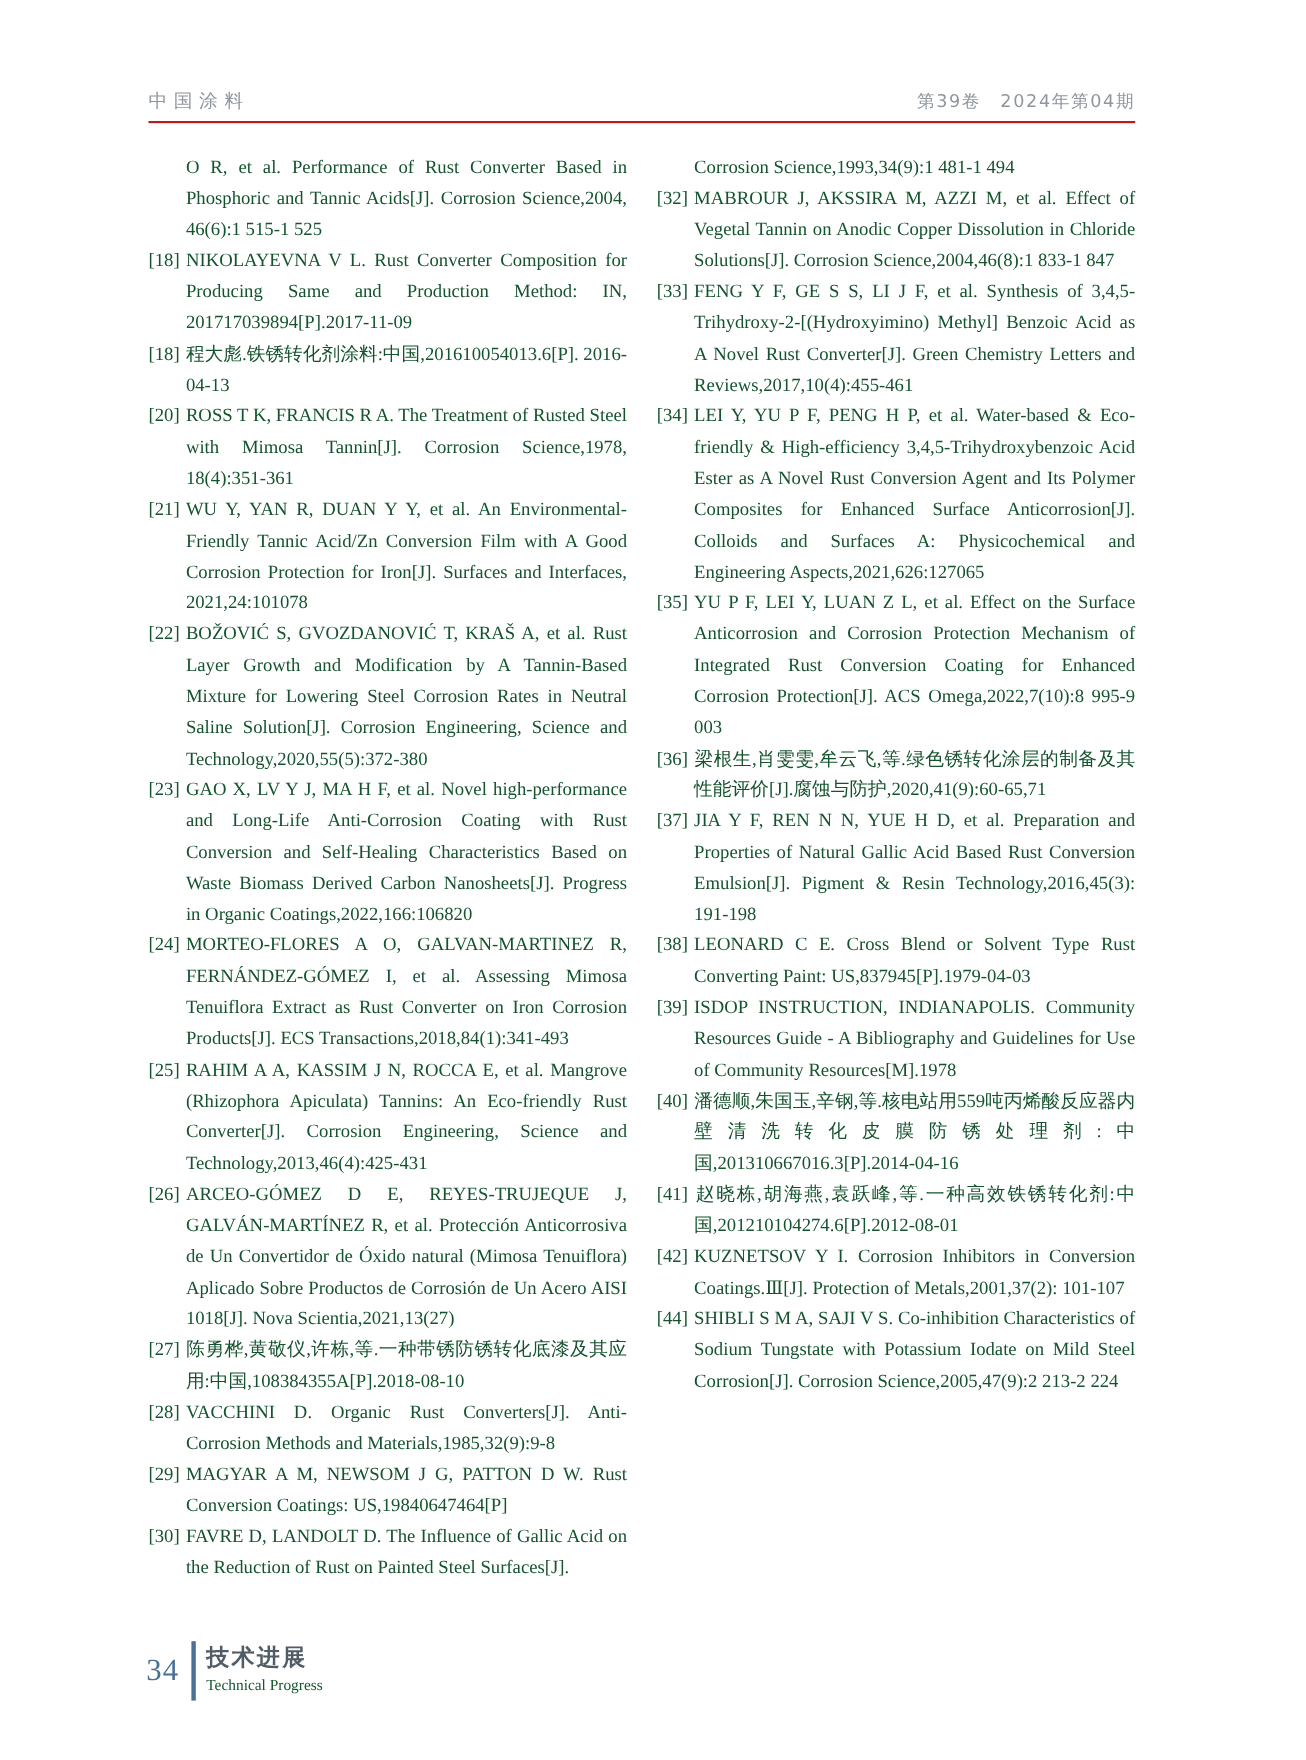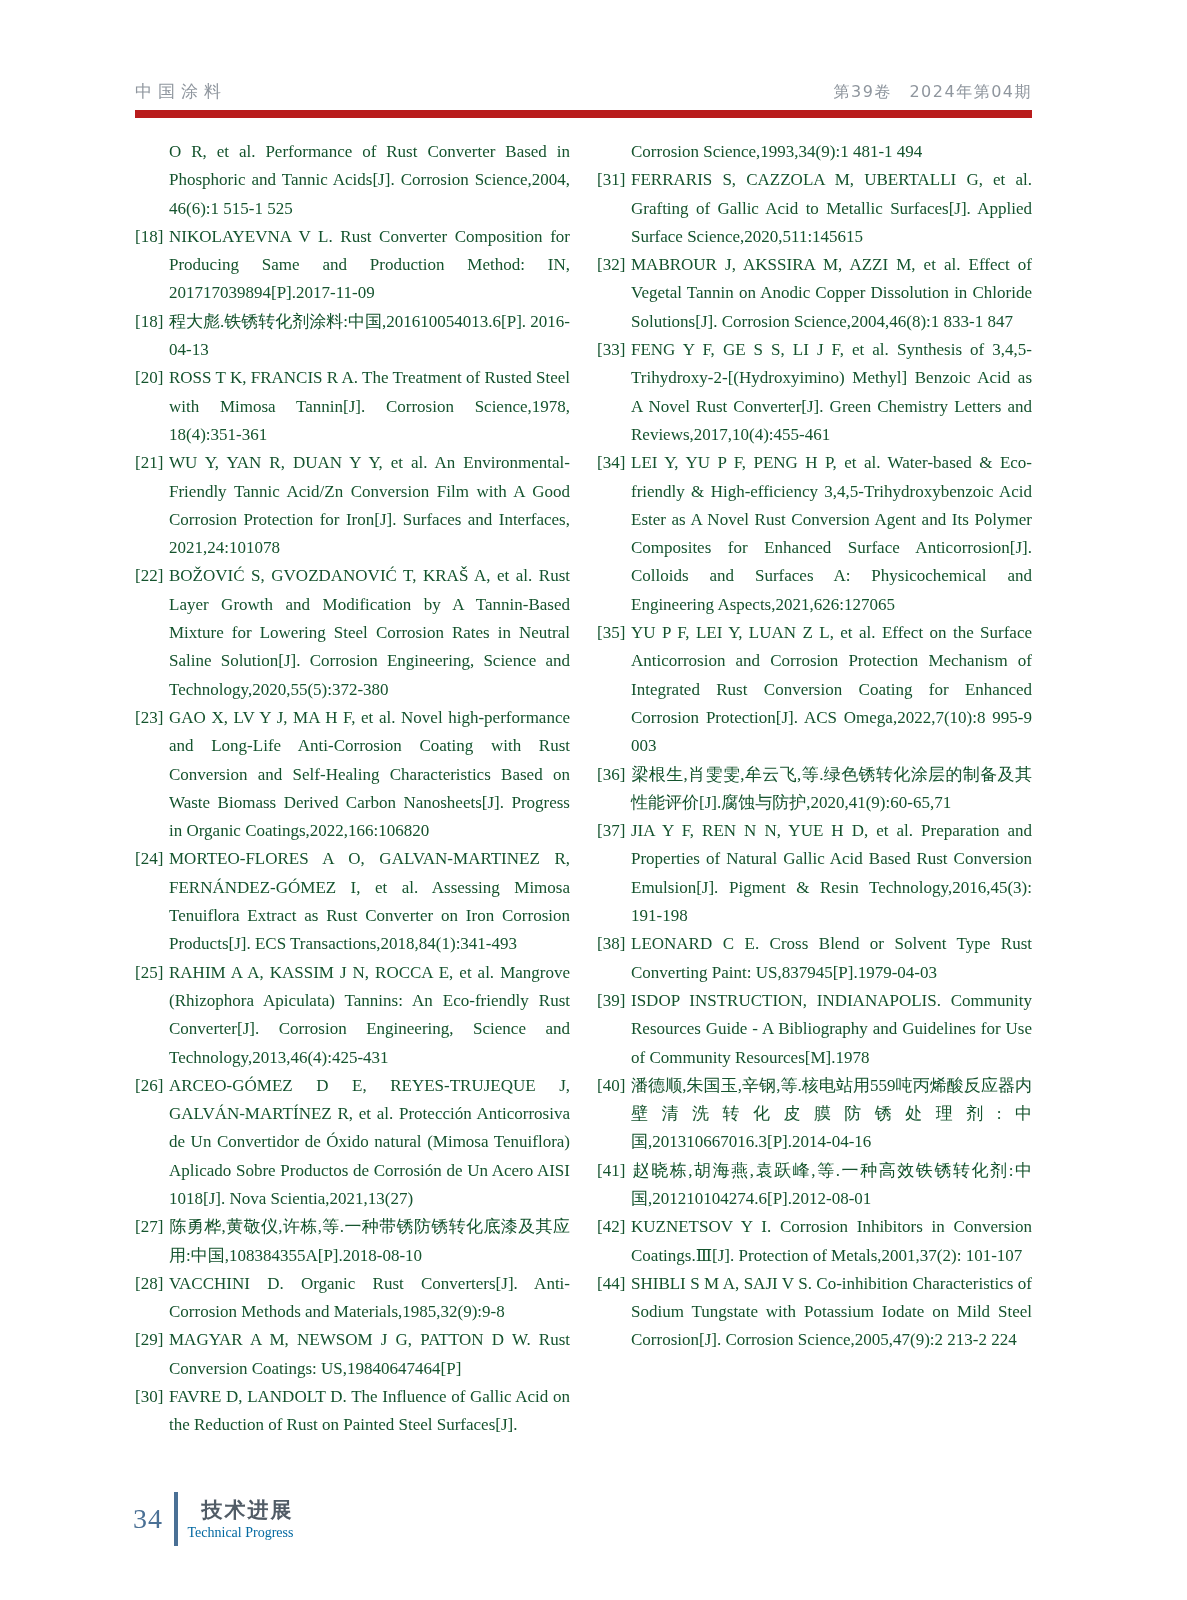--- a/index.html
+++ b/index.html
@@ -14,21 +14,21 @@
   }
   .header {
     position: absolute;
     left: 135px;
     top: 80px;
     width: 897px;
     display: flex;
     justify-content: space-between;
     align-items: flex-end;
     padding-bottom: 7px;
-    border-bottom: 8px solid #b91c1c;
+    border-bottom: 2px solid #b91c1c;
     color: #8f969e;
   }
   .journal-title {
     font-family: "DejaVu Sans", "Liberation Sans", sans-serif;
     font-size: 17px;
     letter-spacing: 6px;
   }
   .issue-info {
     font-family: "DejaVu Sans", "Liberation Sans", sans-serif;
     font-size: 16px;
@@ -71,31 +71,30 @@
     margin-right: 11px;
     letter-spacing: 1px;
   }
   .footer-bar {
     width: 3.5px;
     background: #4a7095;
     margin-right: 10px;
   }
   .footer-titles { display: flex; flex-direction: column; justify-content: center; }
   .sec-zh {
-    font-family: Liberation Serif, serif;
+    font-family: Liberation Mono, monospace;
     font-size: 21px;
     font-weight: bold;
     color: #515c66;
     letter-spacing: 2px;
     line-height: 26px;
-    text-align: right;
   }
   .sec-en {
     font-size: 14px;
-    color: #0369a1;
+    color: #14532d;
     line-height: 19px;
   }
 </style>
 </head>
 <body>
 
 <div class="page">
 
   <div class="header">
     <span class="journal-title">中国涂料</span>
@@ -130,21 +129,20 @@
         <div class="ref"><span class="ref-label">[28]</span><span class="ref-text">VACCHINI D. Organic Rust Converters[J]. Anti-Corrosion Methods and Materials,1985,32(9):9-8</span></div>
 
         <div class="ref"><span class="ref-label">[29]</span><span class="ref-text">MAGYAR A M, NEWSOM J G, PATTON D W. Rust Conversion Coatings: US,19840647464[P]</span></div>
 
         <div class="ref"><span class="ref-label">[30]</span><span class="ref-text">FAVRE D, LANDOLT D. The Influence of Gallic Acid on the Reduction of Rust on Painted Steel Surfaces[J].</span></div>
       </div>
     <div class="column">
 
         <div class="ref"><span class="ref-label"></span><span class="ref-text">Corrosion Science,1993,34(9):1 481-1 494</span></div>
 
-        <div class="ref"><span class="ref-label">[31]</span><span class="ref-text">FERRARIS S, CAZZOLA M, UBERTALLI G, et al. Grafting of Gallic Acid to Metallic Surfaces[J]. Applied Surface Science,2020,511:145615</span></div>
 
         <div class="ref"><span class="ref-label">[32]</span><span class="ref-text">MABROUR J, AKSSIRA M, AZZI M, et al. Effect of Vegetal Tannin on Anodic Copper Dissolution in Chloride Solutions[J]. Corrosion Science,2004,46(8):1 833-1 847</span></div>
 
         <div class="ref"><span class="ref-label">[33]</span><span class="ref-text">FENG Y F, GE S S, LI J F, et al. Synthesis of 3,4,5-Trihydroxy-2-[(Hydroxyimino) Methyl] Benzoic Acid as A Novel Rust Converter[J]. Green Chemistry Letters and Reviews,2017,10(4):455-461</span></div>
 
         <div class="ref"><span class="ref-label">[34]</span><span class="ref-text">LEI Y, YU P F, PENG H P, et al. Water-based &amp; Eco-friendly &amp; High-efficiency 3,4,5-Trihydroxybenzoic Acid Ester as A Novel Rust Conversion Agent and Its Polymer Composites for Enhanced Surface Anticorrosion[J]. Colloids and Surfaces A: Physicochemical and Engineering Aspects,2021,626:127065</span></div>
 
         <div class="ref"><span class="ref-label">[35]</span><span class="ref-text">YU P F, LEI Y, LUAN Z L, et al. Effect on the Surface Anticorrosion and Corrosion Protection Mechanism of Integrated Rust Conversion Coating for Enhanced Corrosion Protection[J]. ACS Omega,2022,7(10):8 995-9 003</span></div>
 
         <div class="ref"><span class="ref-label">[36]</span><span class="ref-text">梁根生,肖雯雯,牟云飞,等.绿色锈转化涂层的制备及其性能评价[J].腐蚀与防护,2020,41(9):60-65,71</span></div>

